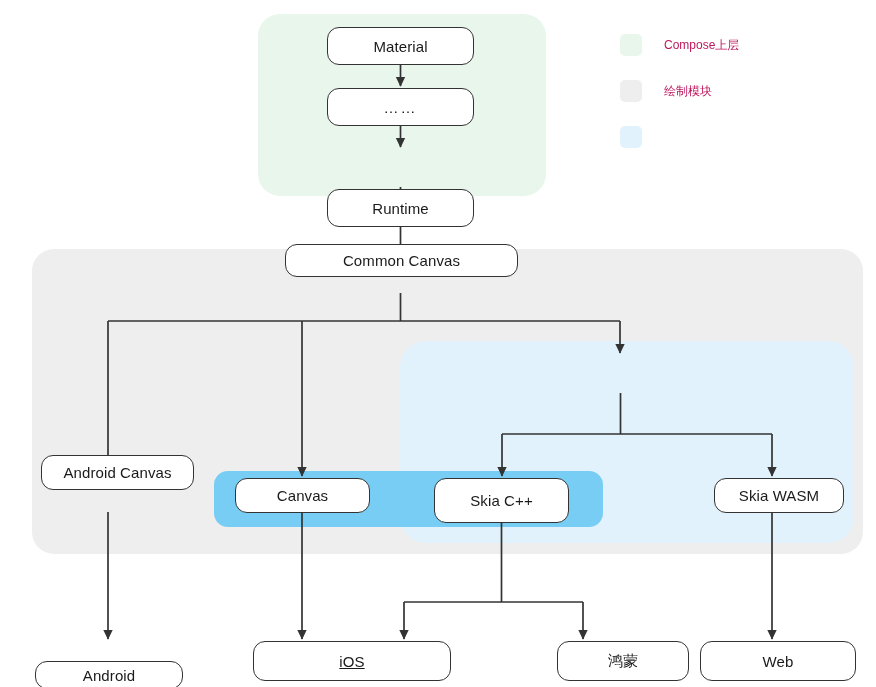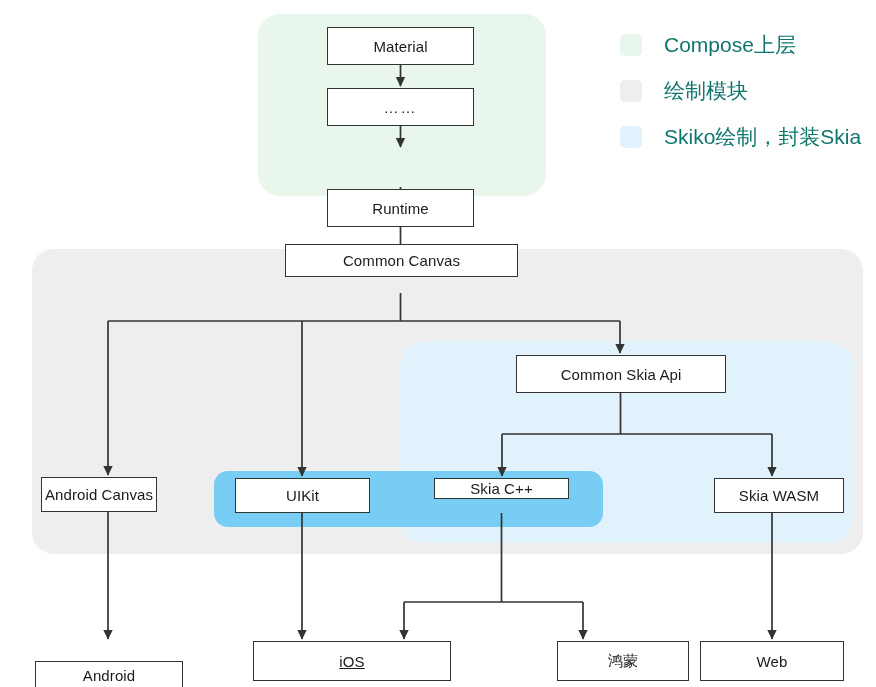--- a/index.html
+++ b/index.html
@@ -16,50 +16,50 @@
   #group-compose{left:258px;top:14px;width:288px;height:182px;background:#e8f6ec;}
   #group-draw   {left:32px; top:249px;width:831px;height:305px;background:#eeeeee;}
   #group-skiko  {left:400px;top:341px;width:454px;height:202px;background:#e2f2fc;border-radius:26px;}
   #group-ios    {left:214px;top:471px;width:389px;height:56px;background:#77cdf4;border-radius:14px;}
 
   
   .node{
     position:absolute;
     background:#ffffff;
     border:1.6px solid #333333;
-    border-radius:0;
+    border-radius:12px;
     display:flex;align-items:center;justify-content:center;
     color:#1a1a1a;
     font-size:15px;
     letter-spacing:.1px;
     box-sizing:border-box;
     white-space:nowrap;
   }
   #n-material   {left:327px;top:27px; width:147px;height:38px;}
   #n-ellipsis   {left:327px;top:88px; width:147px;height:38px;font-size:15px;letter-spacing:2px;}
   #n-runtime    {left:327px;top:149px;width:147px;height:38px;margin-top:40px;}
   #n-commoncanvas{left:285px;top:244px;width:233px;height:33px;}
   #n-commonskia {left:516px;top:355px;width:210px;height:38px;}
-  #n-androidcanvas{left:41px;top:477px;width:116px;height:35px;}
+  #n-androidcanvas{left:41px;top:455px;width:153px;height:35px;}
   #n-uikit      {left:235px;top:478px;width:135px;height:35px;}
-  #n-skiacpp    {left:434px;top:478px;width:135px;height:21px;text-align:right;}
+  #n-skiacpp    {left:434px;top:478px;width:135px;height:45px;text-align:right;}
   #n-skiawasm   {left:714px;top:478px;width:130px;height:35px;}
   #n-android    {left:35px; top:661px;width:148px;height:28px;}
   #n-ios        {left:253px;top:641px;width:198px;height:40px;text-decoration:underline;}
   #n-harmony    {left:517px;top:641px;width:132px;height:40px;margin-left:40px;}
-  #n-web        {left:700px;top:641px;width:144px;height:40px;}
+  #n-web        {left:700px;top:641px;width:156px;height:40px;}
 
   
   #wires{position:absolute;left:0;top:0;width:876px;height:687px;pointer-events:none;}
 
   
   #legend{position:absolute;left:620px;top:22px;width:250px;}
   .legend-row{display:flex;align-items:center;height:46px;}
   .legend-swatch{width:22px;height:22px;border-radius:5px;flex:0 0 auto;}
-  .legend-label{margin-left:22px;font-size:21px;color:#0f766e;white-space:nowrap;}
+  .legend-label{margin-left:22px;font-size:12px;color:#be185d;white-space:nowrap;}
 </style>
 </head>
 <body>
 
 <div id="stage">
 
   <div class="group" id="group-compose"></div>
   <div class="group" id="group-draw"></div>
   <div class="group" id="group-skiko"></div>
   <div class="group" id="group-ios"></div>
@@ -102,38 +102,36 @@
       <path d="M583,602 L583,639" marker-end="url(#ah)"></path>
 
       <path d="M772,513 L772,639" marker-end="url(#ah)"></path>
     </g>
   </svg>
 
   <div class="node" id="n-material">Material</div>
   <div class="node" id="n-ellipsis">……</div>
   <div class="node" id="n-runtime">Runtime</div>
   <div class="node" id="n-commoncanvas">Common Canvas</div>
-  <div class="node" id="n-commonskia">Common Skia Api</div>
   <div class="node" id="n-androidcanvas">Android Canvas</div>
-  <div class="node" id="n-uikit">UIKit</div>
+  <div class="node" id="n-uikit">Canvas</div>
   <div class="node" id="n-skiacpp">Skia C++</div>
   <div class="node" id="n-skiawasm">Skia WASM</div>
   <div class="node" id="n-android">Android</div>
   <div class="node" id="n-ios">iOS</div>
   <div class="node" id="n-harmony">鸿蒙</div>
   <div class="node" id="n-web">Web</div>
 
   <div id="legend">
     <div class="legend-row">
       <span class="legend-swatch" style="background:#e8f6ec"></span>
       <span class="legend-label">Compose上层</span>
     </div>
     <div class="legend-row">
       <span class="legend-swatch" style="background:#eeeeee"></span>
       <span class="legend-label">绘制模块</span>
     </div>
     <div class="legend-row">
       <span class="legend-swatch" style="background:#e2f2fc"></span>
-      <span class="legend-label">Skiko绘制，封装Skia</span>
     </div>
   </div>
 
 </div>
 
 </body></html>

